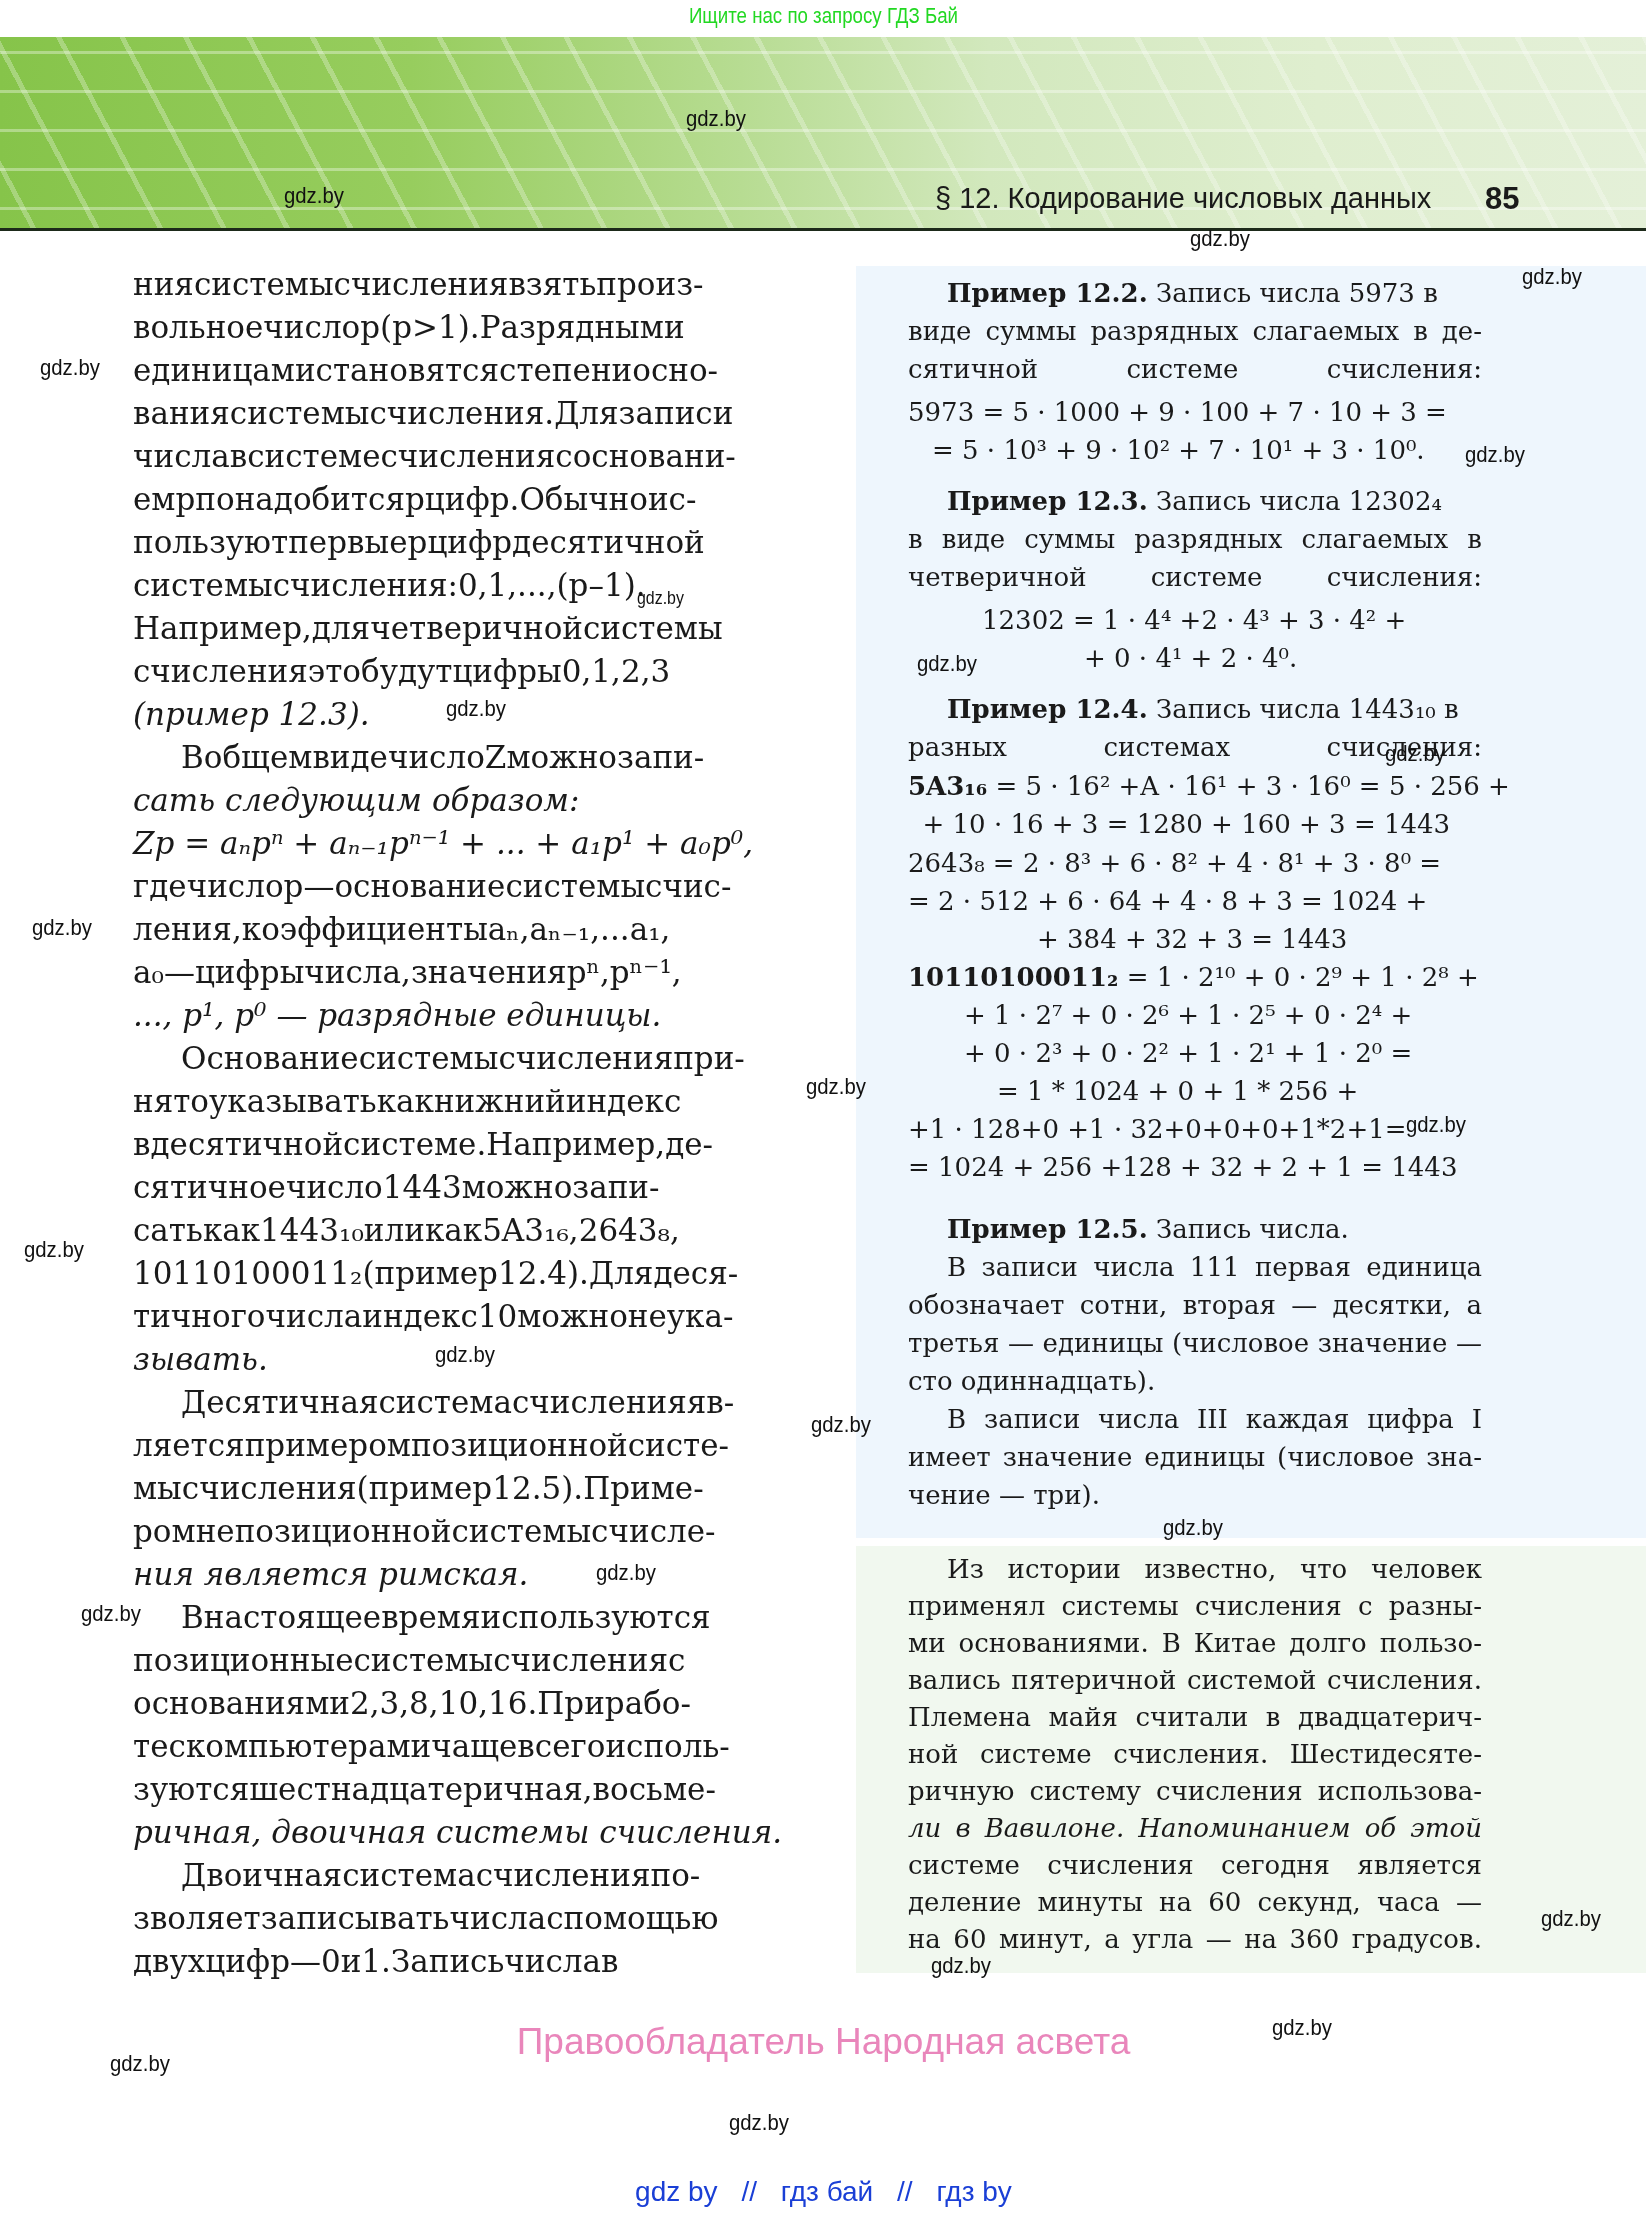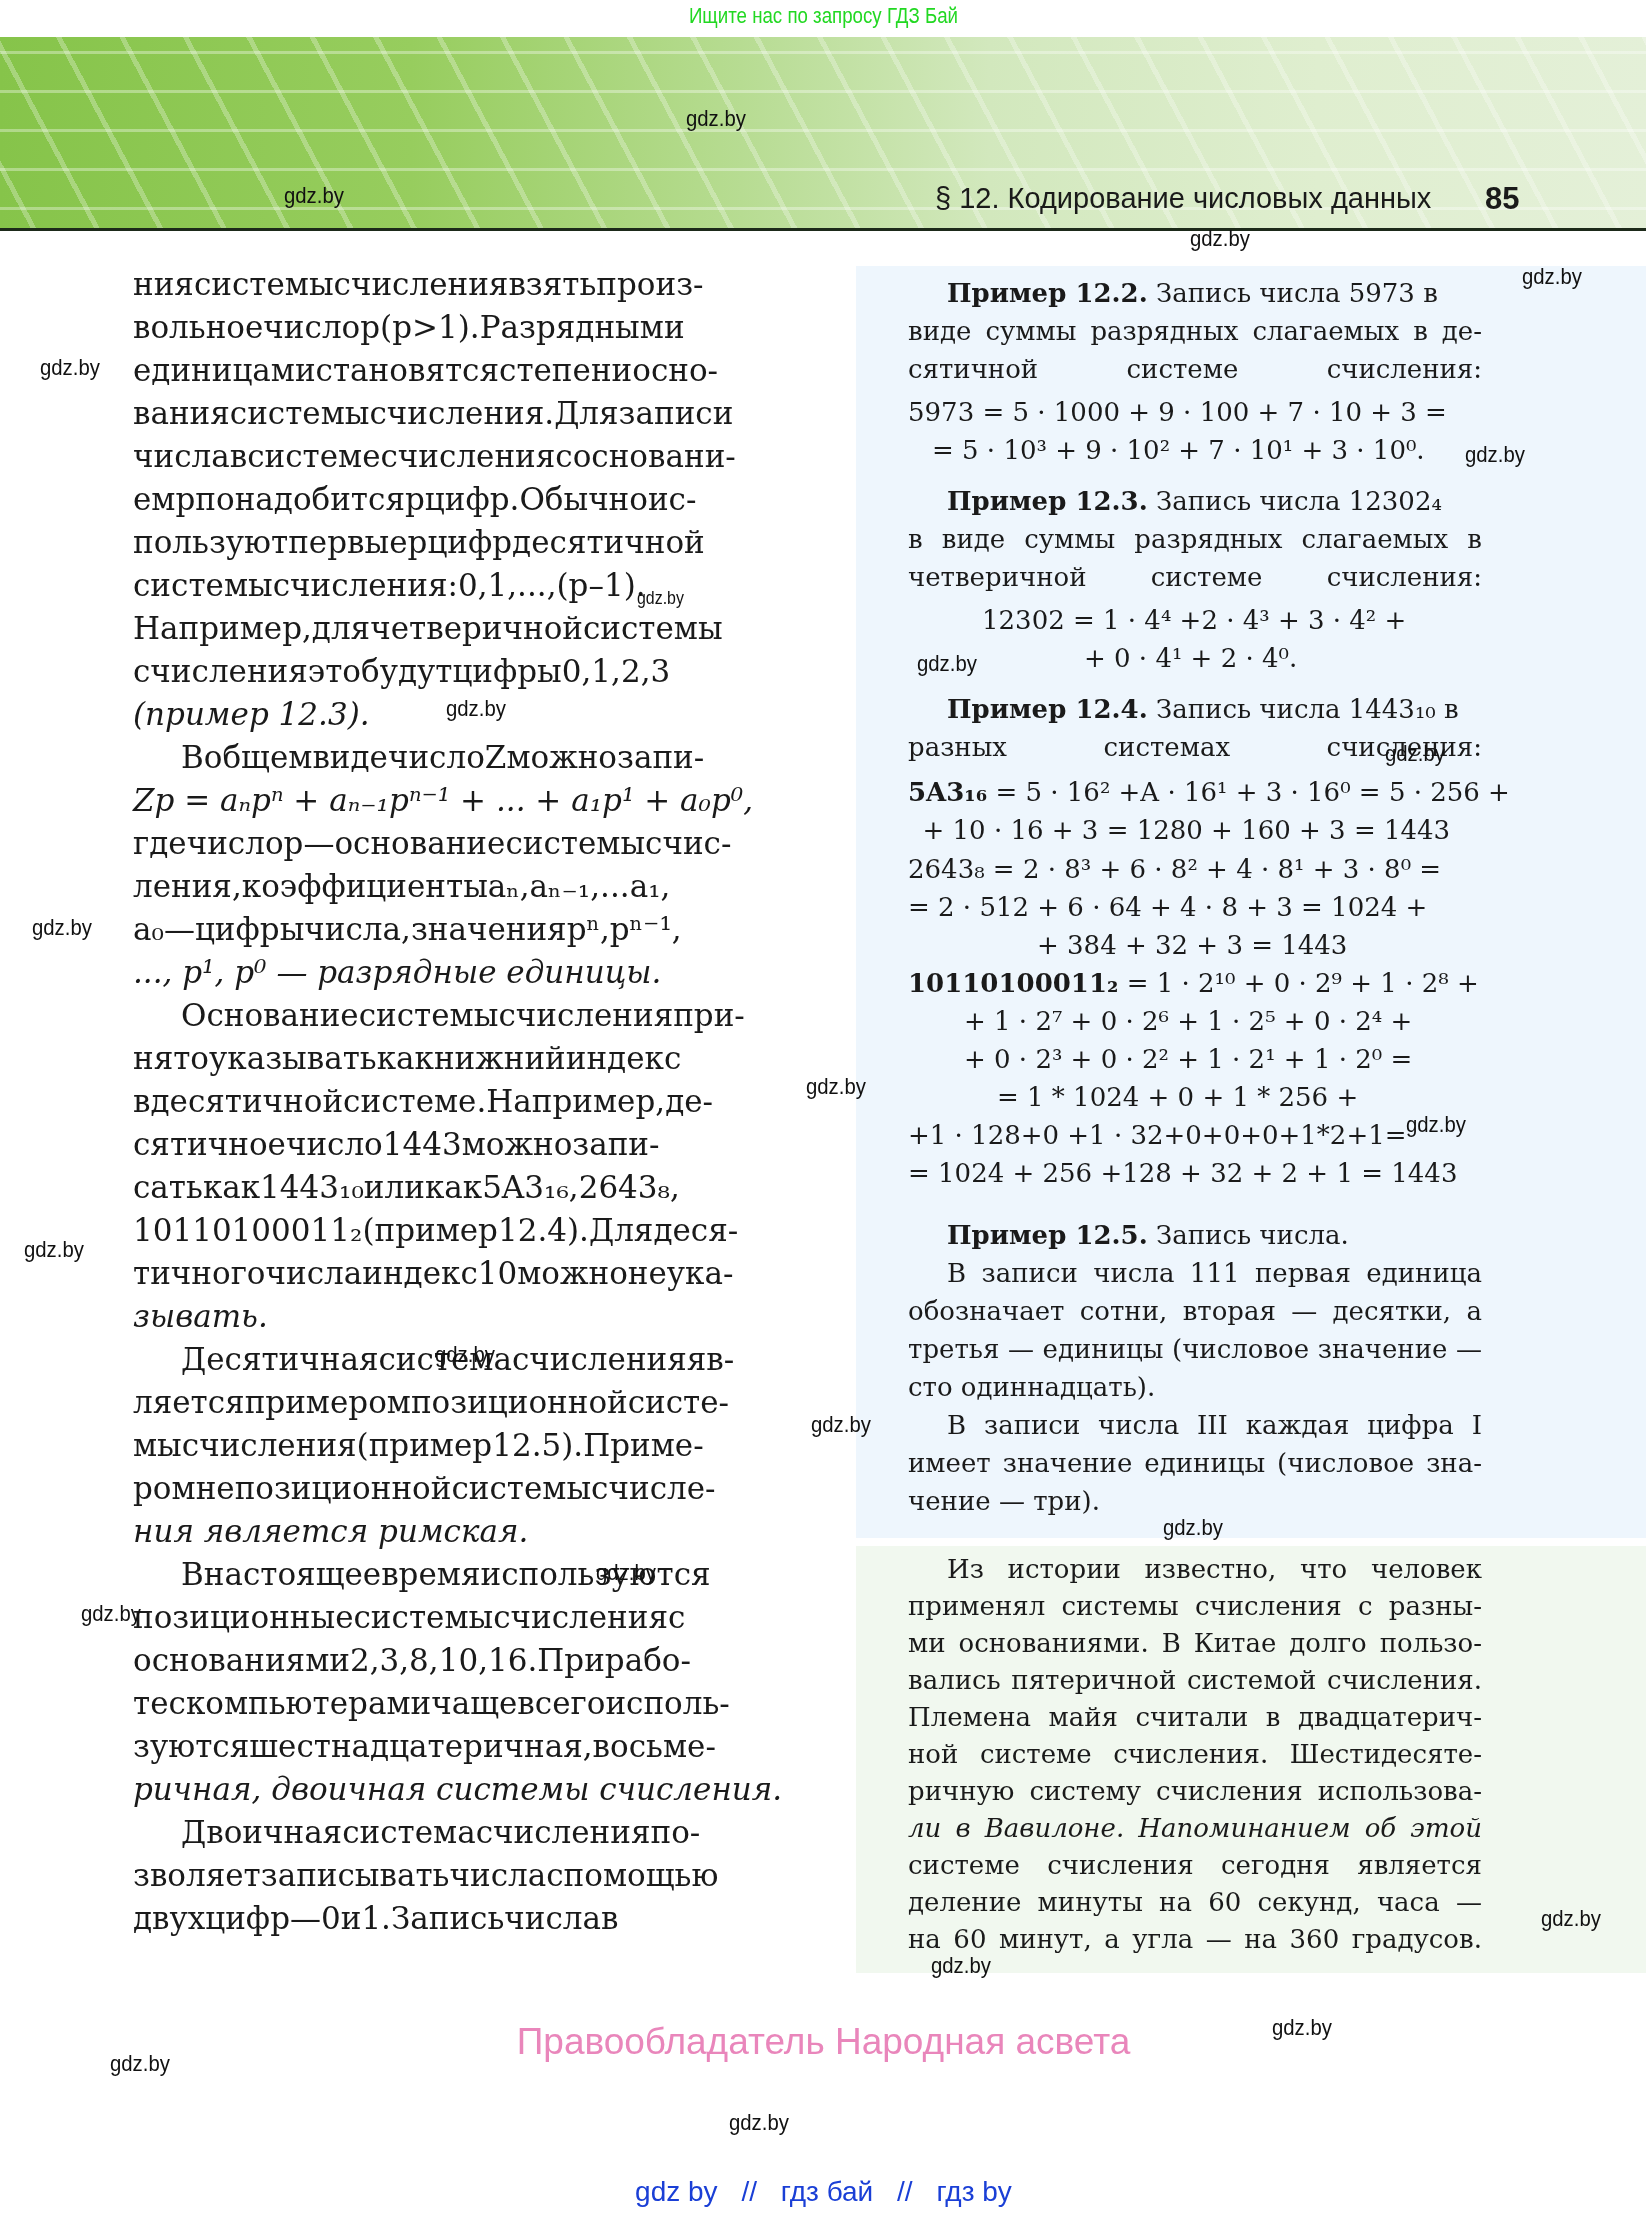--- a/index.html
+++ b/index.html
@@ -159,20 +159,21 @@
     <div class="line last">(пример 12.3).</div>
     <div class="line indent">
       <span>В</span>
       <span>общем</span>
       <span>виде</span>
       <span>число</span>
       <span>Z</span>
       <span>можно</span>
       <span>запи-</span>
     </div>
+    <div class="line last">сать следующим образом:</div>
     <div class="line last">Zp = aₙpⁿ + aₙ₋₁pⁿ⁻¹ + ... + a₁p¹ + a₀p⁰,</div>
     <div class="line">
       <span>где</span>
       <span>число</span>
       <span>p</span>
       <span>—</span>
       <span>основание</span>
       <span>системы</span>
       <span>счис-</span>
     </div>
@@ -376,21 +377,21 @@
   <div class="line formula" style="padding-left:176px">+ 0 · 4¹ + 2 · 4⁰.</div>
 
   <div class="line indent" style="margin-top:13px">
     <span><span class="bold">Пример 12.4.</span> <span>Запись числа 1443₁₀ в</span></span>
   </div>
   <div class="line">
       <span>разных</span>
       <span>системах</span>
       <span>счисления:</span>
     </div>
-  <div class="line formula" style="margin-top:7px">
+  <div class="line formula" style="margin-top:1px">
     <span class="bold">5A3₁₆</span>&nbsp;<span>= 5 · 16² +A · 16¹ + 3 · 16⁰ = 5 · 256 +</span>
   </div>
   <div class="line formula" style="padding-left:14.5px">+ 10 · 16 + 3 = 1280 + 160 + 3 = 1443</div>
   <div class="line formula" style="margin-top:1px">2643₈ = 2 · 8³ + 6 · 8² + 4 · 8¹ + 3 · 8⁰ =</div>
   <div class="line formula">= 2 · 512 + 6 · 64 + 4 · 8 + 3 = 1024 +</div>
   <div class="line formula" style="padding-left:129px">+ 384 + 32 + 3 = 1443</div>
   <div class="line formula">
     <span class="bold">10110100011₂</span>&nbsp;<span>= 1 · 2¹⁰ + 0 · 2⁹ + 1 · 2⁸ +</span>
   </div>
   <div class="line formula" style="padding-left:56px">+ 1 · 2⁷ + 0 · 2⁶ + 1 · 2⁵ + 0 · 2⁴ +</div>

